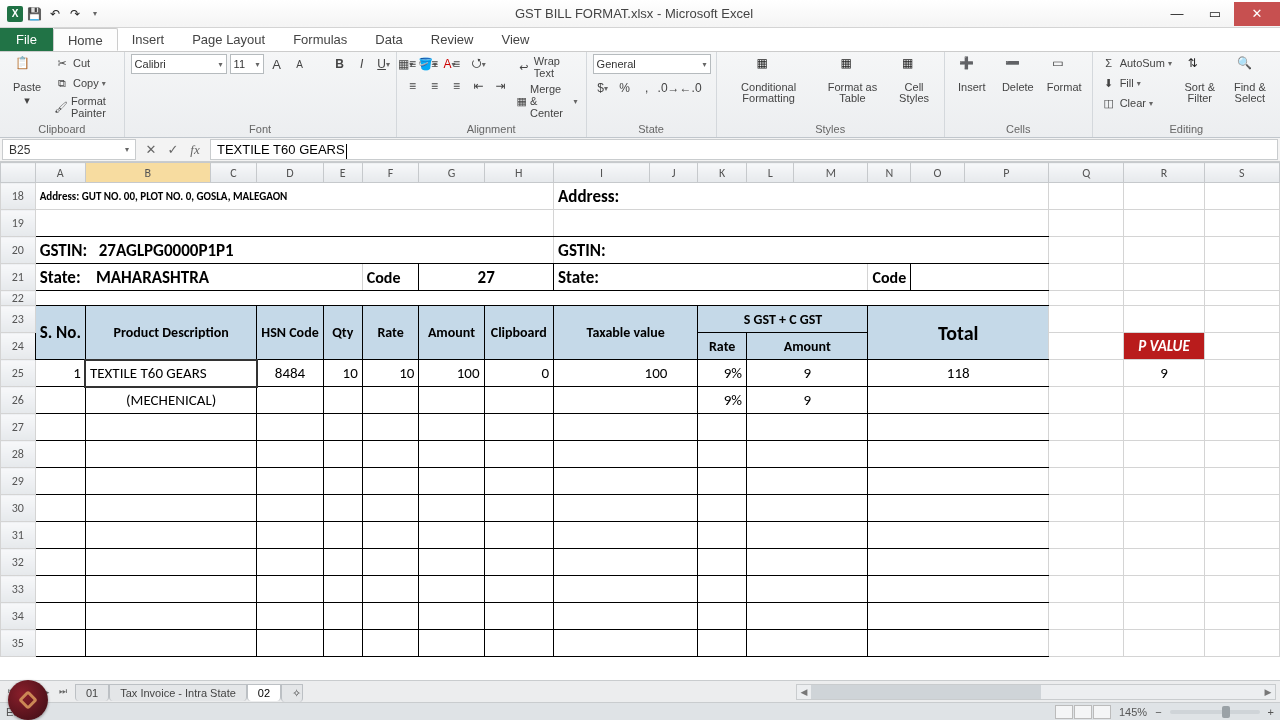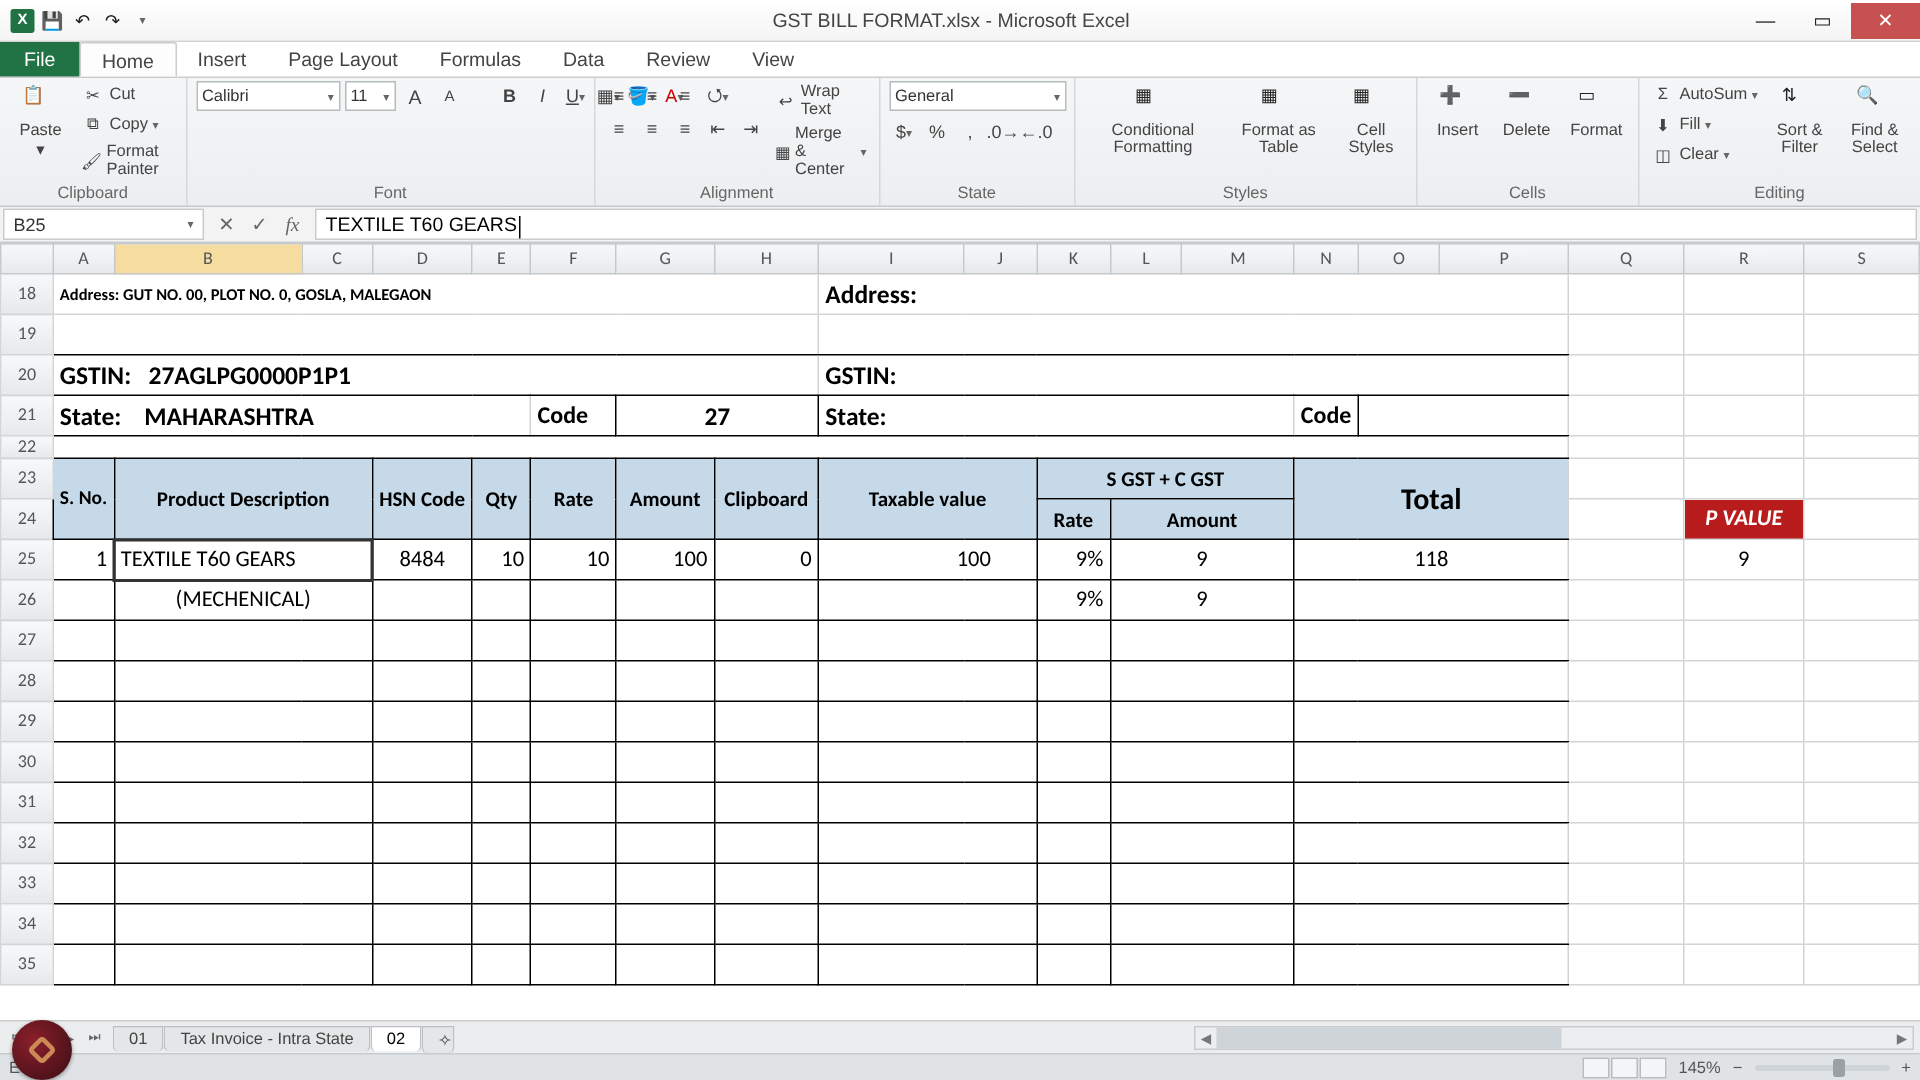--- a/index.html
+++ b/index.html
@@ -402,21 +402,21 @@
   <tr class="thin-row">
     <td class="row-head">22</td>
     <td colspan="16" class="bl br bb dashbr"></td>
           <td></td>
           <td></td>
           <td></td>
   </tr>
 
   <tr>
     <td class="row-head">23</td>
-    <td rowspan="2" class="hdr-cell bd" style="font-size:13px">S. No.</td>
+    <td rowspan="2" class="hdr-cell bd" style="font-size:17px">S. No.</td>
     <td rowspan="2" colspan="2" class="hdr-cell bd">Product Description</td>
     <td rowspan="2" class="hdr-cell bd">HSN Code</td>
     <td rowspan="2" class="hdr-cell bd">Qty</td>
     <td rowspan="2" class="hdr-cell bd">Rate</td>
     <td rowspan="2" class="hdr-cell bd">Amount</td>
     <td rowspan="2" class="hdr-cell bd">Clipboard</td>
     <td rowspan="2" colspan="2" class="hdr-cell bd">Taxable value</td>
     <td colspan="3" class="hdr-cell bd">S GST  +  C GST</td>
     <td rowspan="2" colspan="3" class="hdr-cell bd br dashbr" style="font-size:20px">Total</td>
     <td></td>

